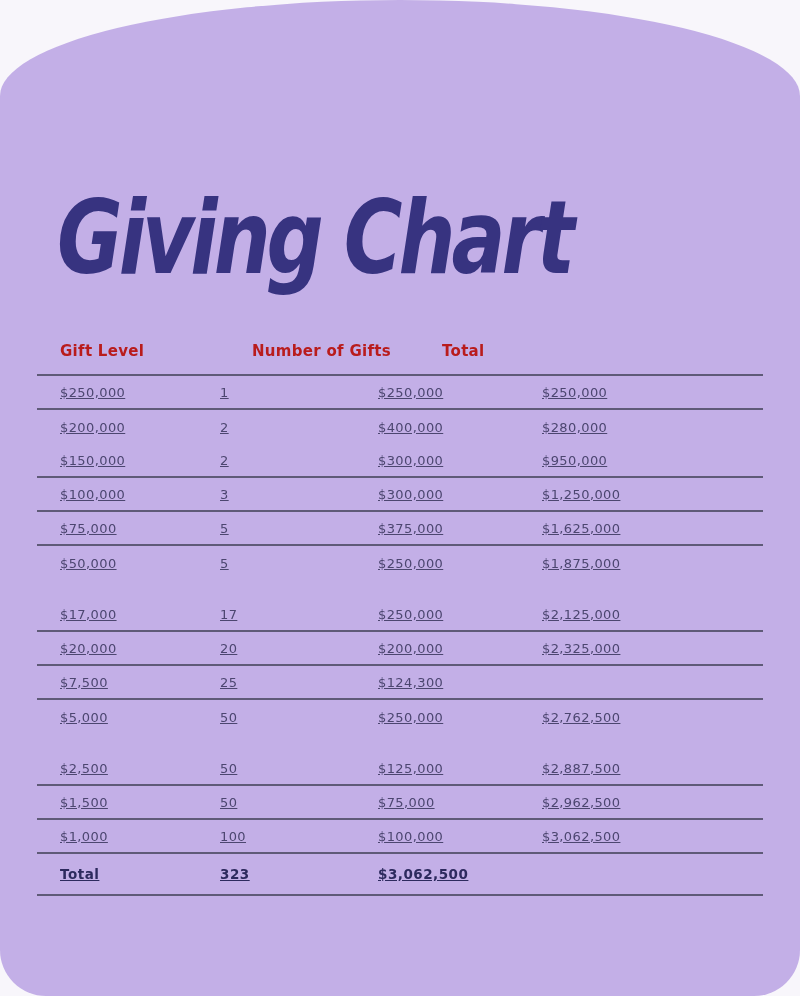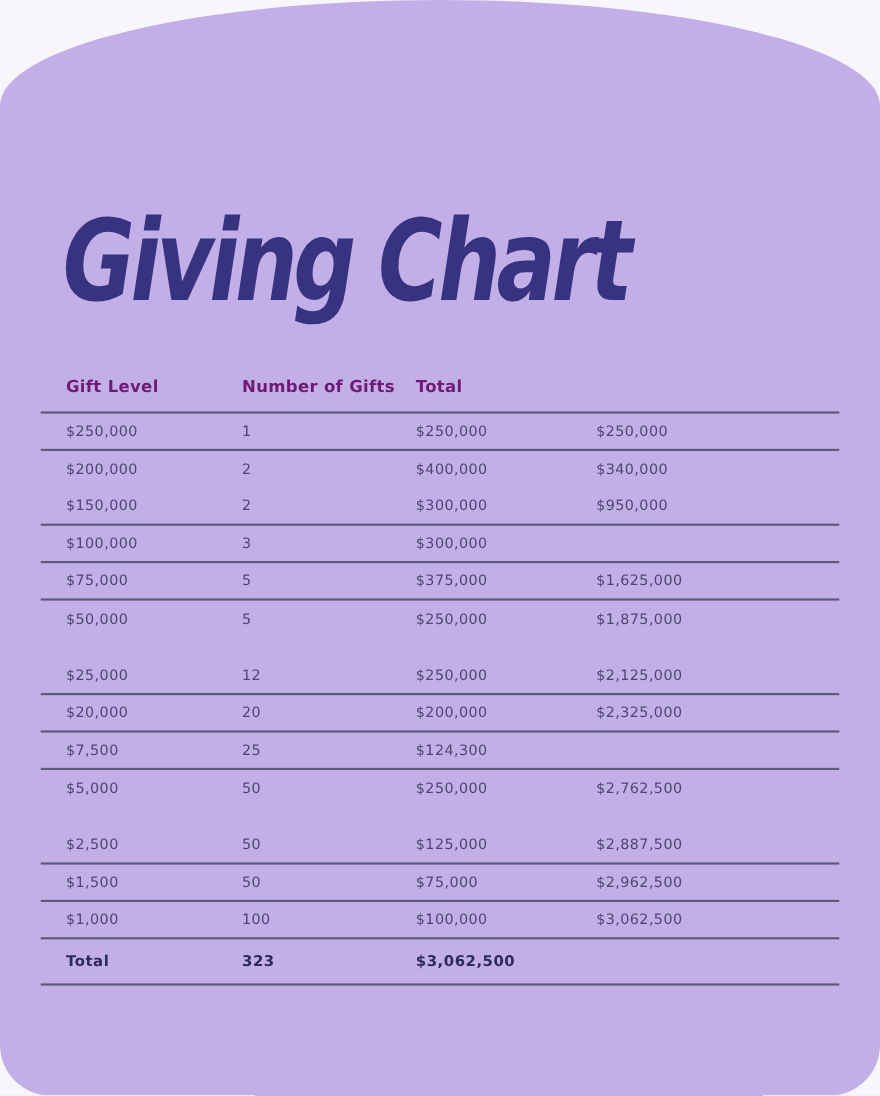--- a/index.html
+++ b/index.html
@@ -18,27 +18,28 @@
     position:absolute; left:57px; top:178px;
     font-size:80px; font-weight:bold; font-style:italic;
     letter-spacing:-4px; white-space:nowrap;
     color:#373380;
     transform:scaleY(1.28); transform-origin:left top;
   }
   .gtable { position:absolute; left:37px; top:328px; width:726px; }
   .thead {
     display:grid; grid-template-columns:160px 158px 164px 1fr;
     padding-left:23px; height:48px; align-items:center;
-    color:#701a75; font-weight:bold; font-size:15px; letter-spacing:0.3px;
+    color:#b91c1c; font-weight:bold; font-size:15px; letter-spacing:0.3px;
     border-bottom:2px solid #5f5a78;
+    gap:32px;
   }
   .trow {
     display:grid; grid-template-columns:160px 158px 164px 1fr;
     padding-left:23px; height:34px; align-items:center;
-    color:#4c4670; font-size:13px; letter-spacing:0.4px;
+    color:#4c4670; font-size:13px; letter-spacing:0.4px;text-decoration:underline;
   }
   .trow.rule { border-bottom:2px solid #5f5a78; }
   .trow.gap  { height:52px; padding-top:18px; }
   .trow.total {
     height:42px; font-weight:bold; font-size:13.5px;
     color:#2d2a5e; letter-spacing:0.5px;
     border-bottom:2px solid #5f5a78;
   }
 </style>
 </head>
@@ -60,48 +61,49 @@
         <div class="trow rule">
     <span>$250,000</span>
     <span>1</span>
     <span>$250,000</span>
     <span>$250,000</span>
   </div>
         <div class="trow">
     <span>$200,000</span>
     <span>2</span>
     <span>$400,000</span>
-    <span>$340,000</span>
+    <span>$280,000</span>
   </div>
         <div class="trow rule">
     <span>$150,000</span>
     <span>2</span>
     <span>$300,000</span>
     <span>$950,000</span>
   </div>
         <div class="trow rule">
     <span>$100,000</span>
     <span>3</span>
     <span>$300,000</span>
+    <span>$1,250,000</span>
   </div>
         <div class="trow rule">
     <span>$75,000</span>
     <span>5</span>
     <span>$375,000</span>
     <span>$1,625,000</span>
   </div>
         <div class="trow">
     <span>$50,000</span>
     <span>5</span>
     <span>$250,000</span>
     <span>$1,875,000</span>
   </div>
         <div class="trow rule gap">
-    <span>$25,000</span>
-    <span>12</span>
+    <span>$17,000</span>
+    <span>17</span>
     <span>$250,000</span>
     <span>$2,125,000</span>
   </div>
         <div class="trow rule">
     <span>$20,000</span>
     <span>20</span>
     <span>$200,000</span>
     <span>$2,325,000</span>
   </div>
         <div class="trow rule">

